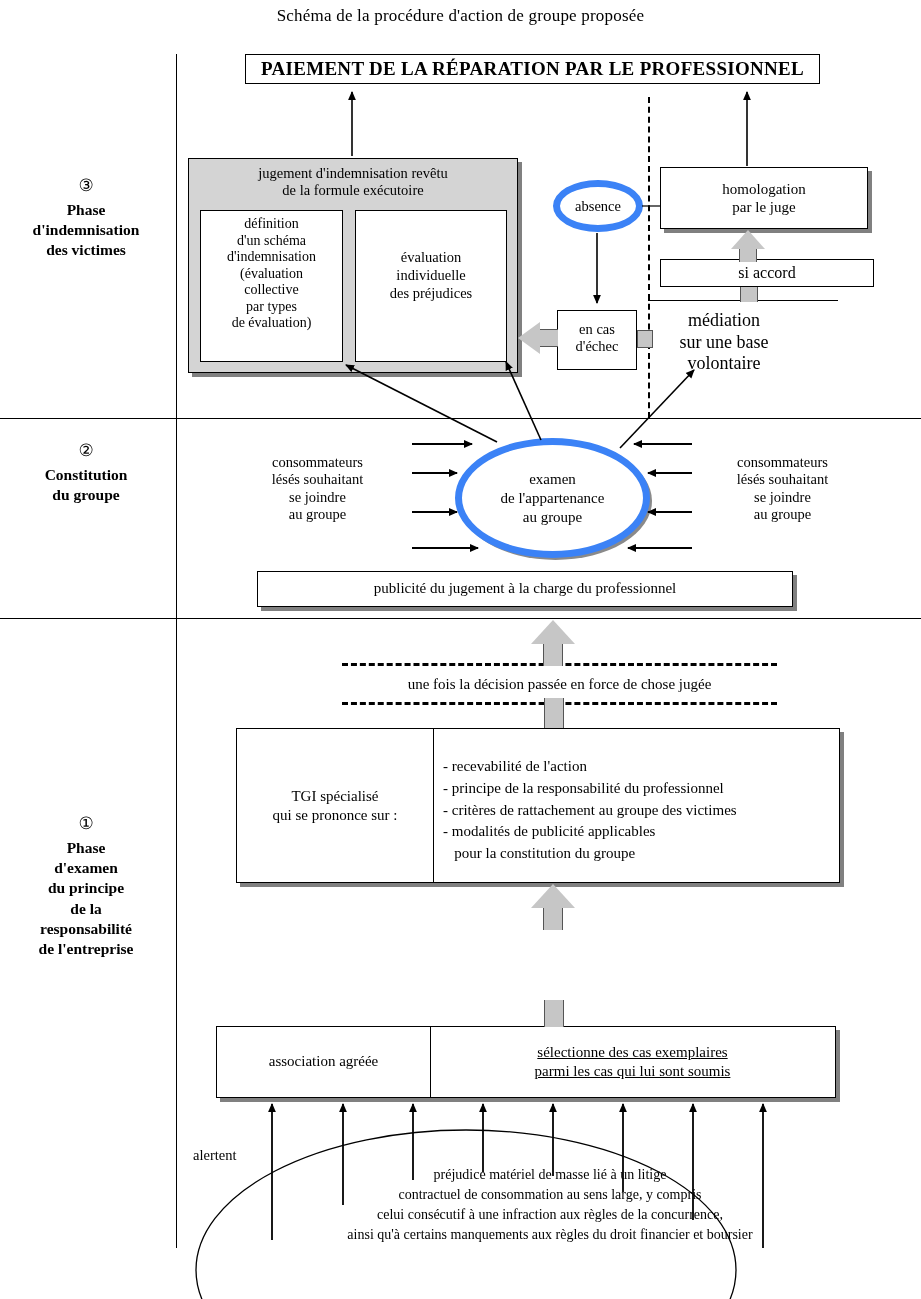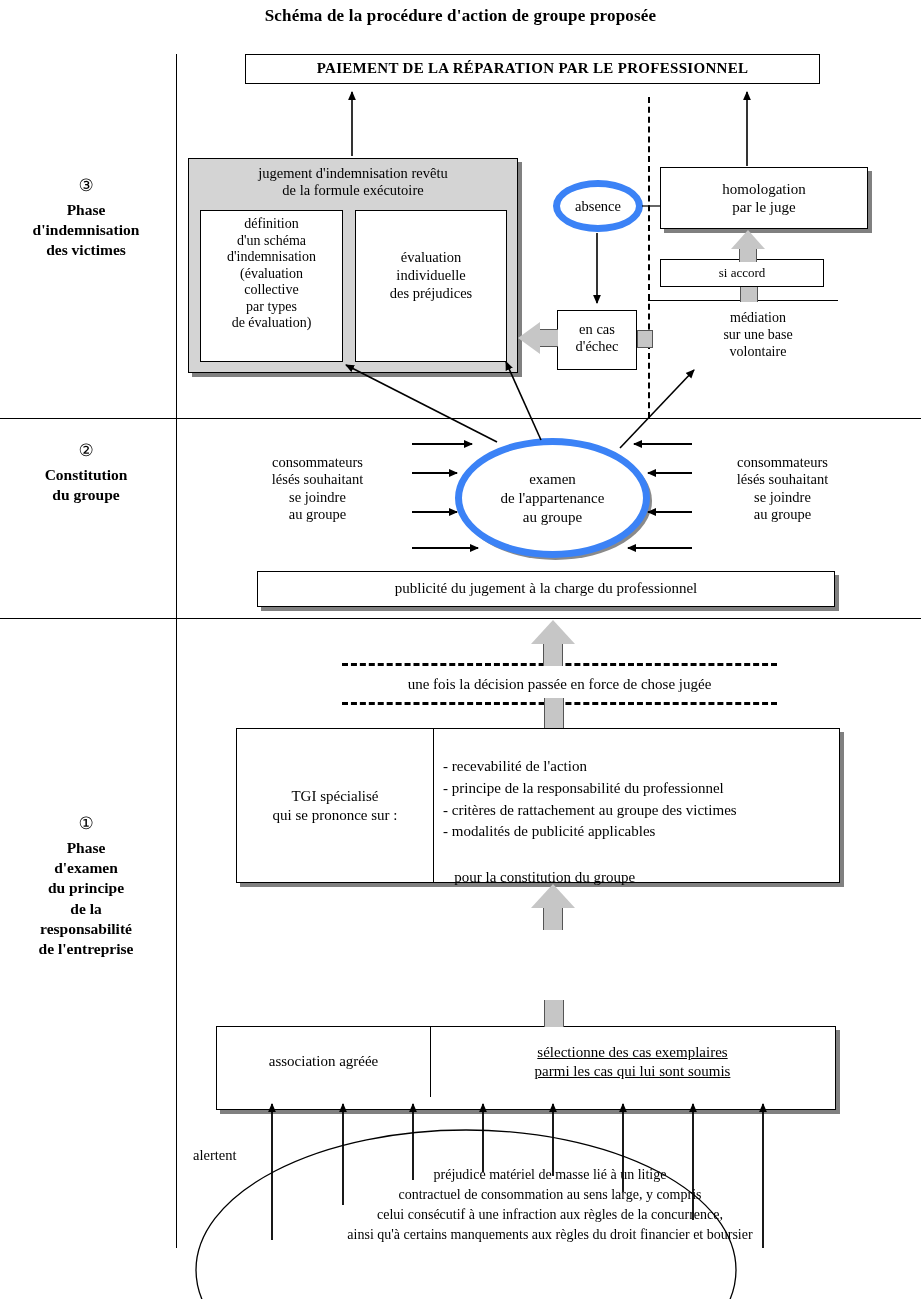--- a/index.html
+++ b/index.html
@@ -18,21 +18,21 @@
   .abs{position:absolute;}
 
   
   .ctr{ text-align:center; }
 
   
   #doc-title{
     left:0; top:6px; width:921px;
     text-align:center;
     font-size:17px;
-    font-weight:bold;
+    font-weight:normal;
     letter-spacing:.2px;
   }
 
   
   .box{
     border:1px solid #000;
     background:#ffffff;
     box-sizing:border-box;
     display:flex;
     align-items:center;
@@ -107,21 +107,21 @@
   svg{ display:block; }
   #vec{ position:absolute; left:0; top:0; width:921px; height:1299px; pointer-events:none; }
 </style>
 </head>
 <body>
 
 <div id="page">
 
   <div class="abs ctr" id="doc-title">Schéma de la procédure d'action de groupe proposée</div>
 
-  <div class="abs box" style="left:245px; top:54px; width:575px; height:30px; font-size:15px; font-weight:bold; letter-spacing:.3px;">
+  <div class="abs box" style="left:245px; top:54px; width:575px; height:30px; font-size:19px; font-weight:bold; letter-spacing:.3px;">
     <span>PAIEMENT DE LA RÉPARATION PAR LE PROFESSIONNEL</span>
   </div>
 
   <div class="abs vline" style="left:176px; top:54px; height:1194px;"></div>
 
   <div class="abs hline" style="left:0px; top:418px; width:921px;"></div>
 
   <div class="abs hline" style="left:0px; top:618px; width:921px;"></div>
 
   <div class="abs hline" style="left:648px; top:300px; width:190px;"></div>
@@ -181,25 +181,25 @@
   <div class="abs box" style="left:557px; top:310px; width:80px; height:60px; display:block; padding-top:10px; font-size:14.5px; line-height:1.2;">
     <div>en cas</div>
     <div>d'échec</div>
   </div>
 
   <div class="abs box shadowed" style="left:660px; top:167px; width:208px; height:62px; display:block; padding-top:12px; font-size:15px; line-height:1.22;">
     <div>homologation</div>
     <div>par le juge</div>
   </div>
 
-  <div class="abs box" style="left:660px; top:259px; width:164px; height:28px; font-size:13px;">
+  <div class="abs box" style="left:660px; top:259px; width:214px; height:28px; font-size:16px;">
     <span>si accord</span>
   </div>
 
-  <div class="abs ftext" style="left:688px; top:310px; width:140px; font-size:14px;">
+  <div class="abs ftext" style="left:654px; top:310px; width:140px; font-size:18px;">
     <div>médiation</div>
     <div>sur une base</div>
     <div>volontaire</div>
   </div>
 
   <div class="abs ellipse ell-shadow" style="left:455px; top:438px; width:195px; height:120px; display:block; padding-top:25px; font-size:15px; line-height:1.25;">
     <div>examen</div>
     <div>de l'appartenance</div>
     <div>au groupe</div>
   </div>
@@ -211,46 +211,46 @@
     <div>au groupe</div>
   </div>
 
   <div class="abs ftext" style="left:700px; top:454px; width:165px;">
     <div>consommateurs</div>
     <div>lésés souhaitant</div>
     <div>se joindre</div>
     <div>au groupe</div>
   </div>
 
-  <div class="abs box shadowed" style="left:257px; top:571px; width:578px; height:36px; font-size:15px;">
+  <div class="abs box shadowed" style="left:257px; top:571px; width:536px; height:36px; font-size:15px;">
     <span>publicité du jugement à la charge du professionnel</span>
   </div>
 
   <div class="abs" style="left:342px; top:663px; width:435px; height:36px; border-top:3px dashed #000; border-bottom:3px dashed #000; display:flex; align-items:center; justify-content:center; font-size:15px; background:transparent;">
     <span>une fois la décision passée en force de chose jugée</span>
   </div>
 
   <div class="abs box shadowed" style="left:236px; top:728px; width:604px; height:155px; display:block;">
     <div class="abs" style="left:0; top:0; width:196px; height:153px; display:flex; align-items:center; justify-content:center; text-align:center; font-size:15px; line-height:1.25; border-right:1px solid #000;">
       <div>
         <div>TGI spécialisé</div>
         <div>qui se prononce sur :</div>
       </div>
     </div>
     <div class="abs" style="left:206px; top:27px; width:390px; text-align:left; font-size:15px; line-height:1.45;">
       <div>- recevabilité de l'action</div>
       <div>- principe de la responsabilité du professionnel</div>
       <div>- critères de rattachement au groupe des victimes</div>
       <div>- modalités de publicité applicables</div>
-      <div style="white-space:pre;margin-top:24px;">   pour la constitution du groupe</div>
-    </div>
-  </div>
-
-
-  <div class="abs box shadowed" style="left:216px; top:1026px; width:620px; height:84px; display:block;">
+      <div style="white-space:pre;">   pour la constitution du groupe</div>
+    </div>
+  </div>
+
+
+  <div class="abs box shadowed" style="left:216px; top:1026px; width:620px; height:72px; display:block;">
     <div class="abs" style="left:0; top:0; width:213px; height:70px; display:flex; align-items:center; justify-content:center; font-size:15px; border-right:1px solid #000;">
       <span>association agréée</span>
     </div>
     <div class="abs" style="left:213px; top:0; width:405px; height:70px; display:flex; align-items:center; justify-content:center; text-align:center; font-size:15px; line-height:1.3;text-decoration:underline;">
       <div>
         <div>sélectionne des cas exemplaires</div>
         <div>parmi les cas qui lui sont soumis</div>
       </div>
     </div>
   </div>

